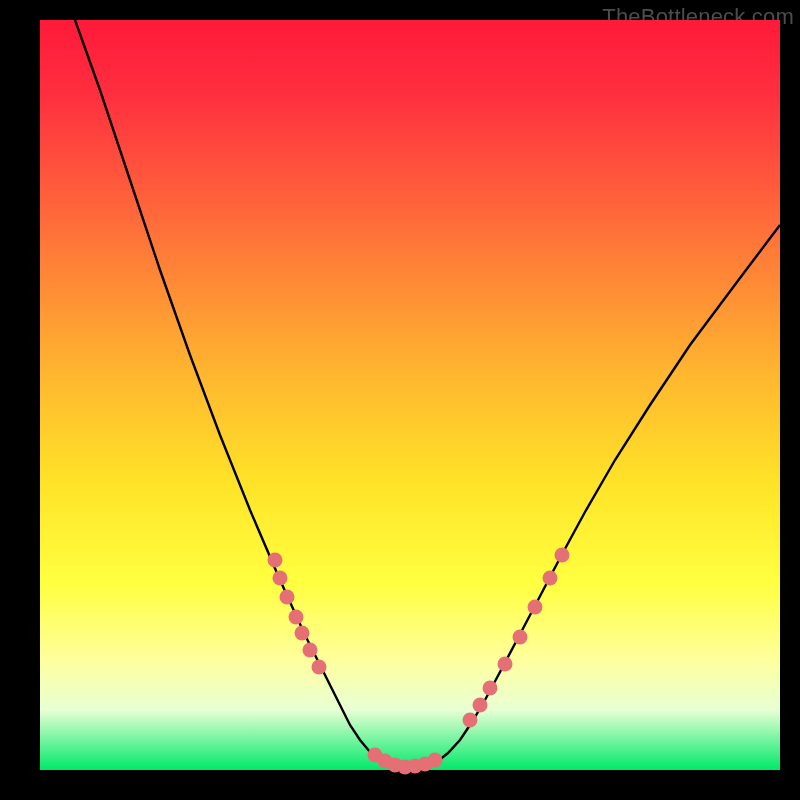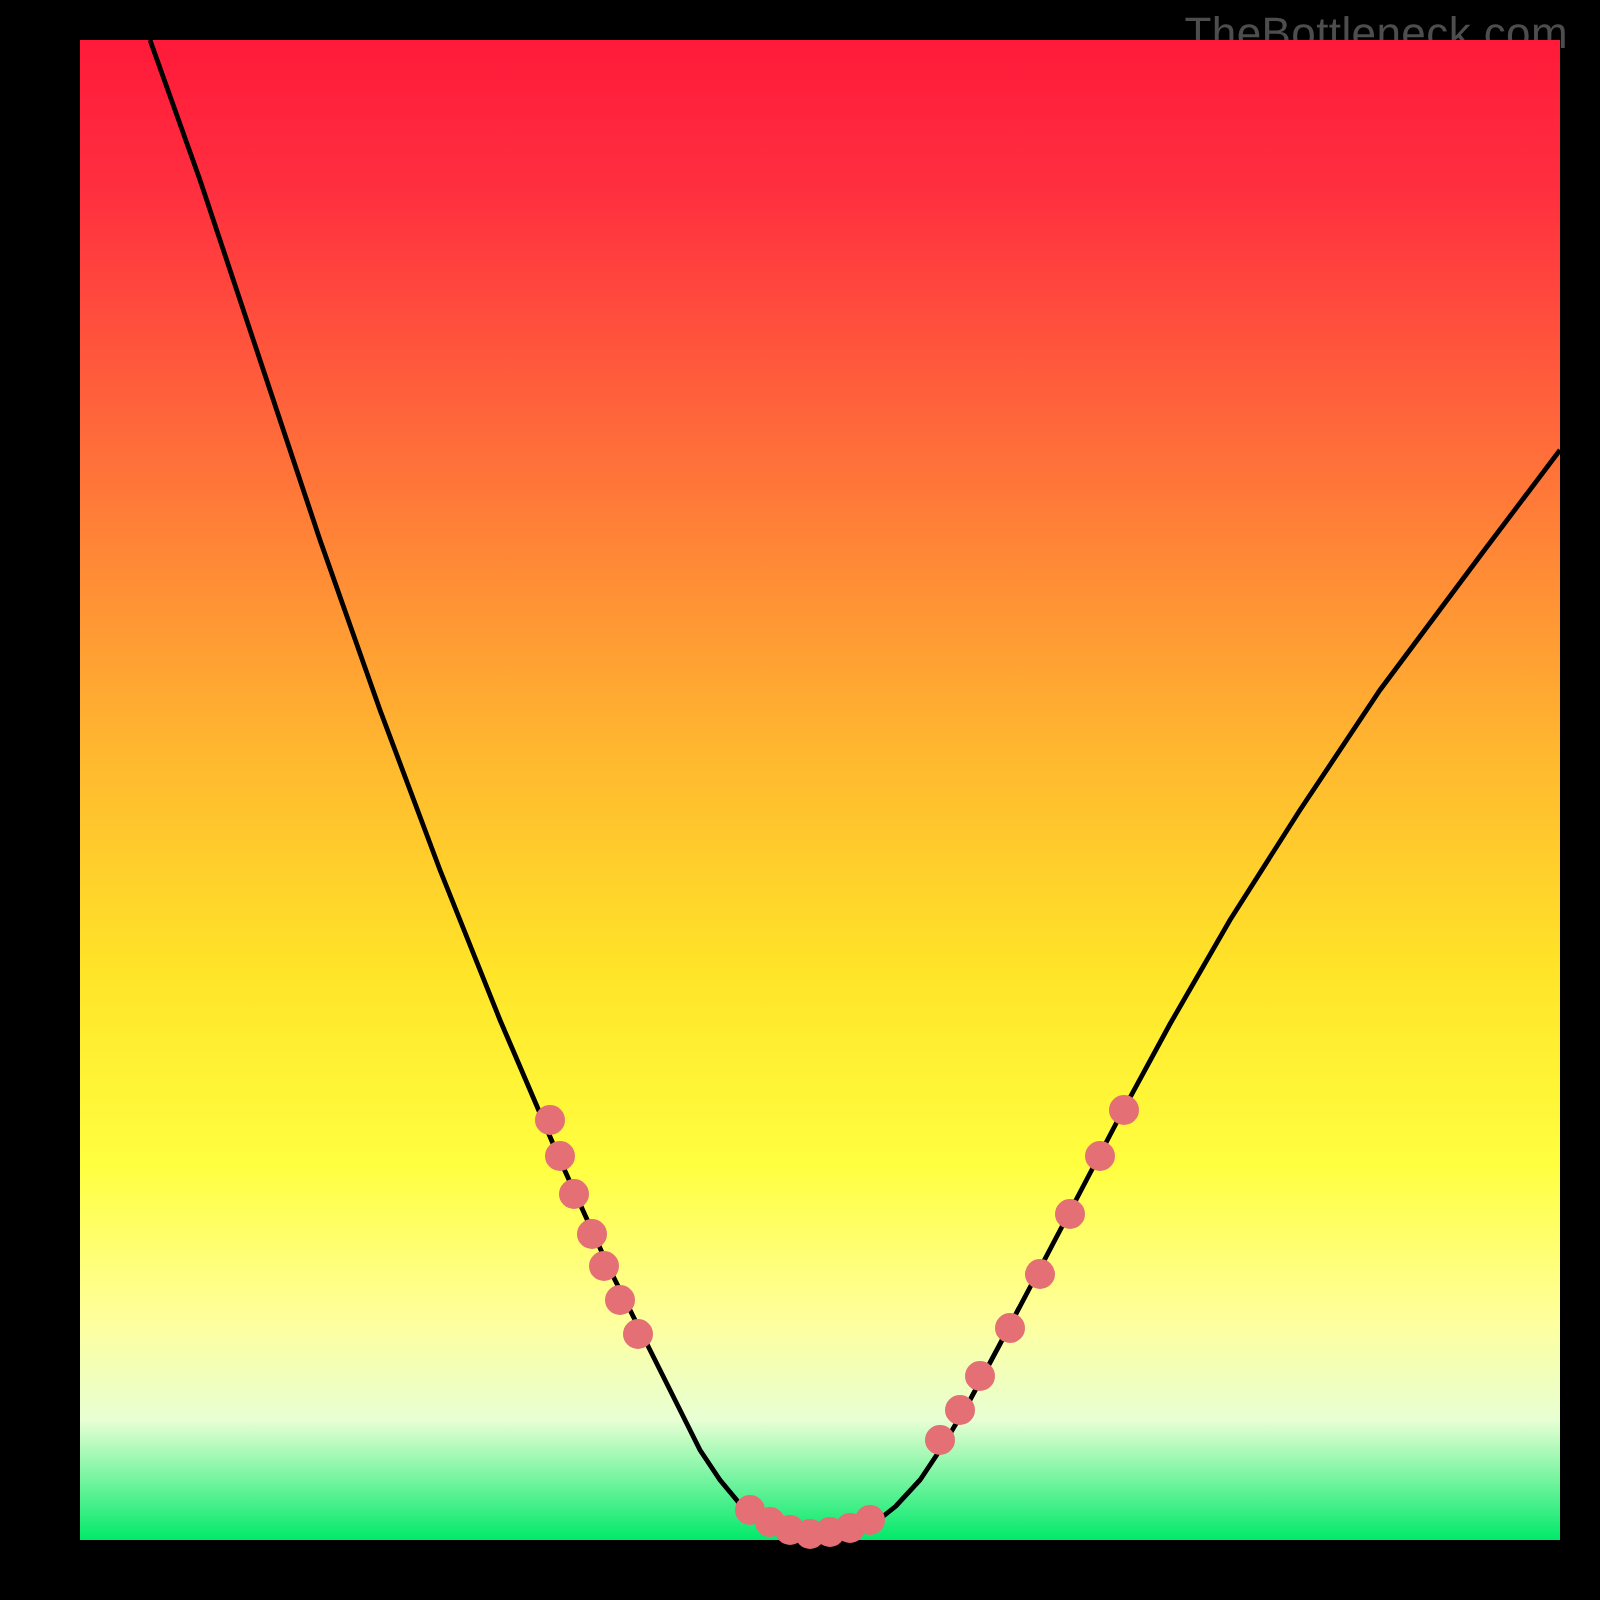--- a/index.html
+++ b/index.html
@@ -8,21 +8,21 @@
   #ff1a3a 0%,
   #ff2f3f 10%,
   #ff5a3c 22%,
   #ff8a36 35%,
   #ffb92f 48%,
   #ffe428 62%,
   #ffff40 75%,
   #ffff9a 85%,
   #e8ffd4 92%,
   #00e96a 100%)}
-.attrib{position:absolute;top:4px;right:16px;color:#4d4d4d;font-size:22px;font-weight:500;letter-spacing:.2px}
+.attrib{position:absolute;top:4px;right:6px;color:#4d4d4d;font-size:22px;font-weight:500;letter-spacing:.2px}
 svg.curve{position:absolute;left:0;top:0;width:740px;height:750px;pointer-events:none}
 .dot{position:absolute;width:15px;height:15px;border-radius:50%;background:#e46f74;transform:translate(-50%,-50%)}
 </style>
 </head>
 <body>
 
 <div class="frame">
   <div class="attrib">TheBottleneck.com</div>
   <div class="plot">
     <svg class="curve" viewBox="0 0 740 750" preserveAspectRatio="none">

